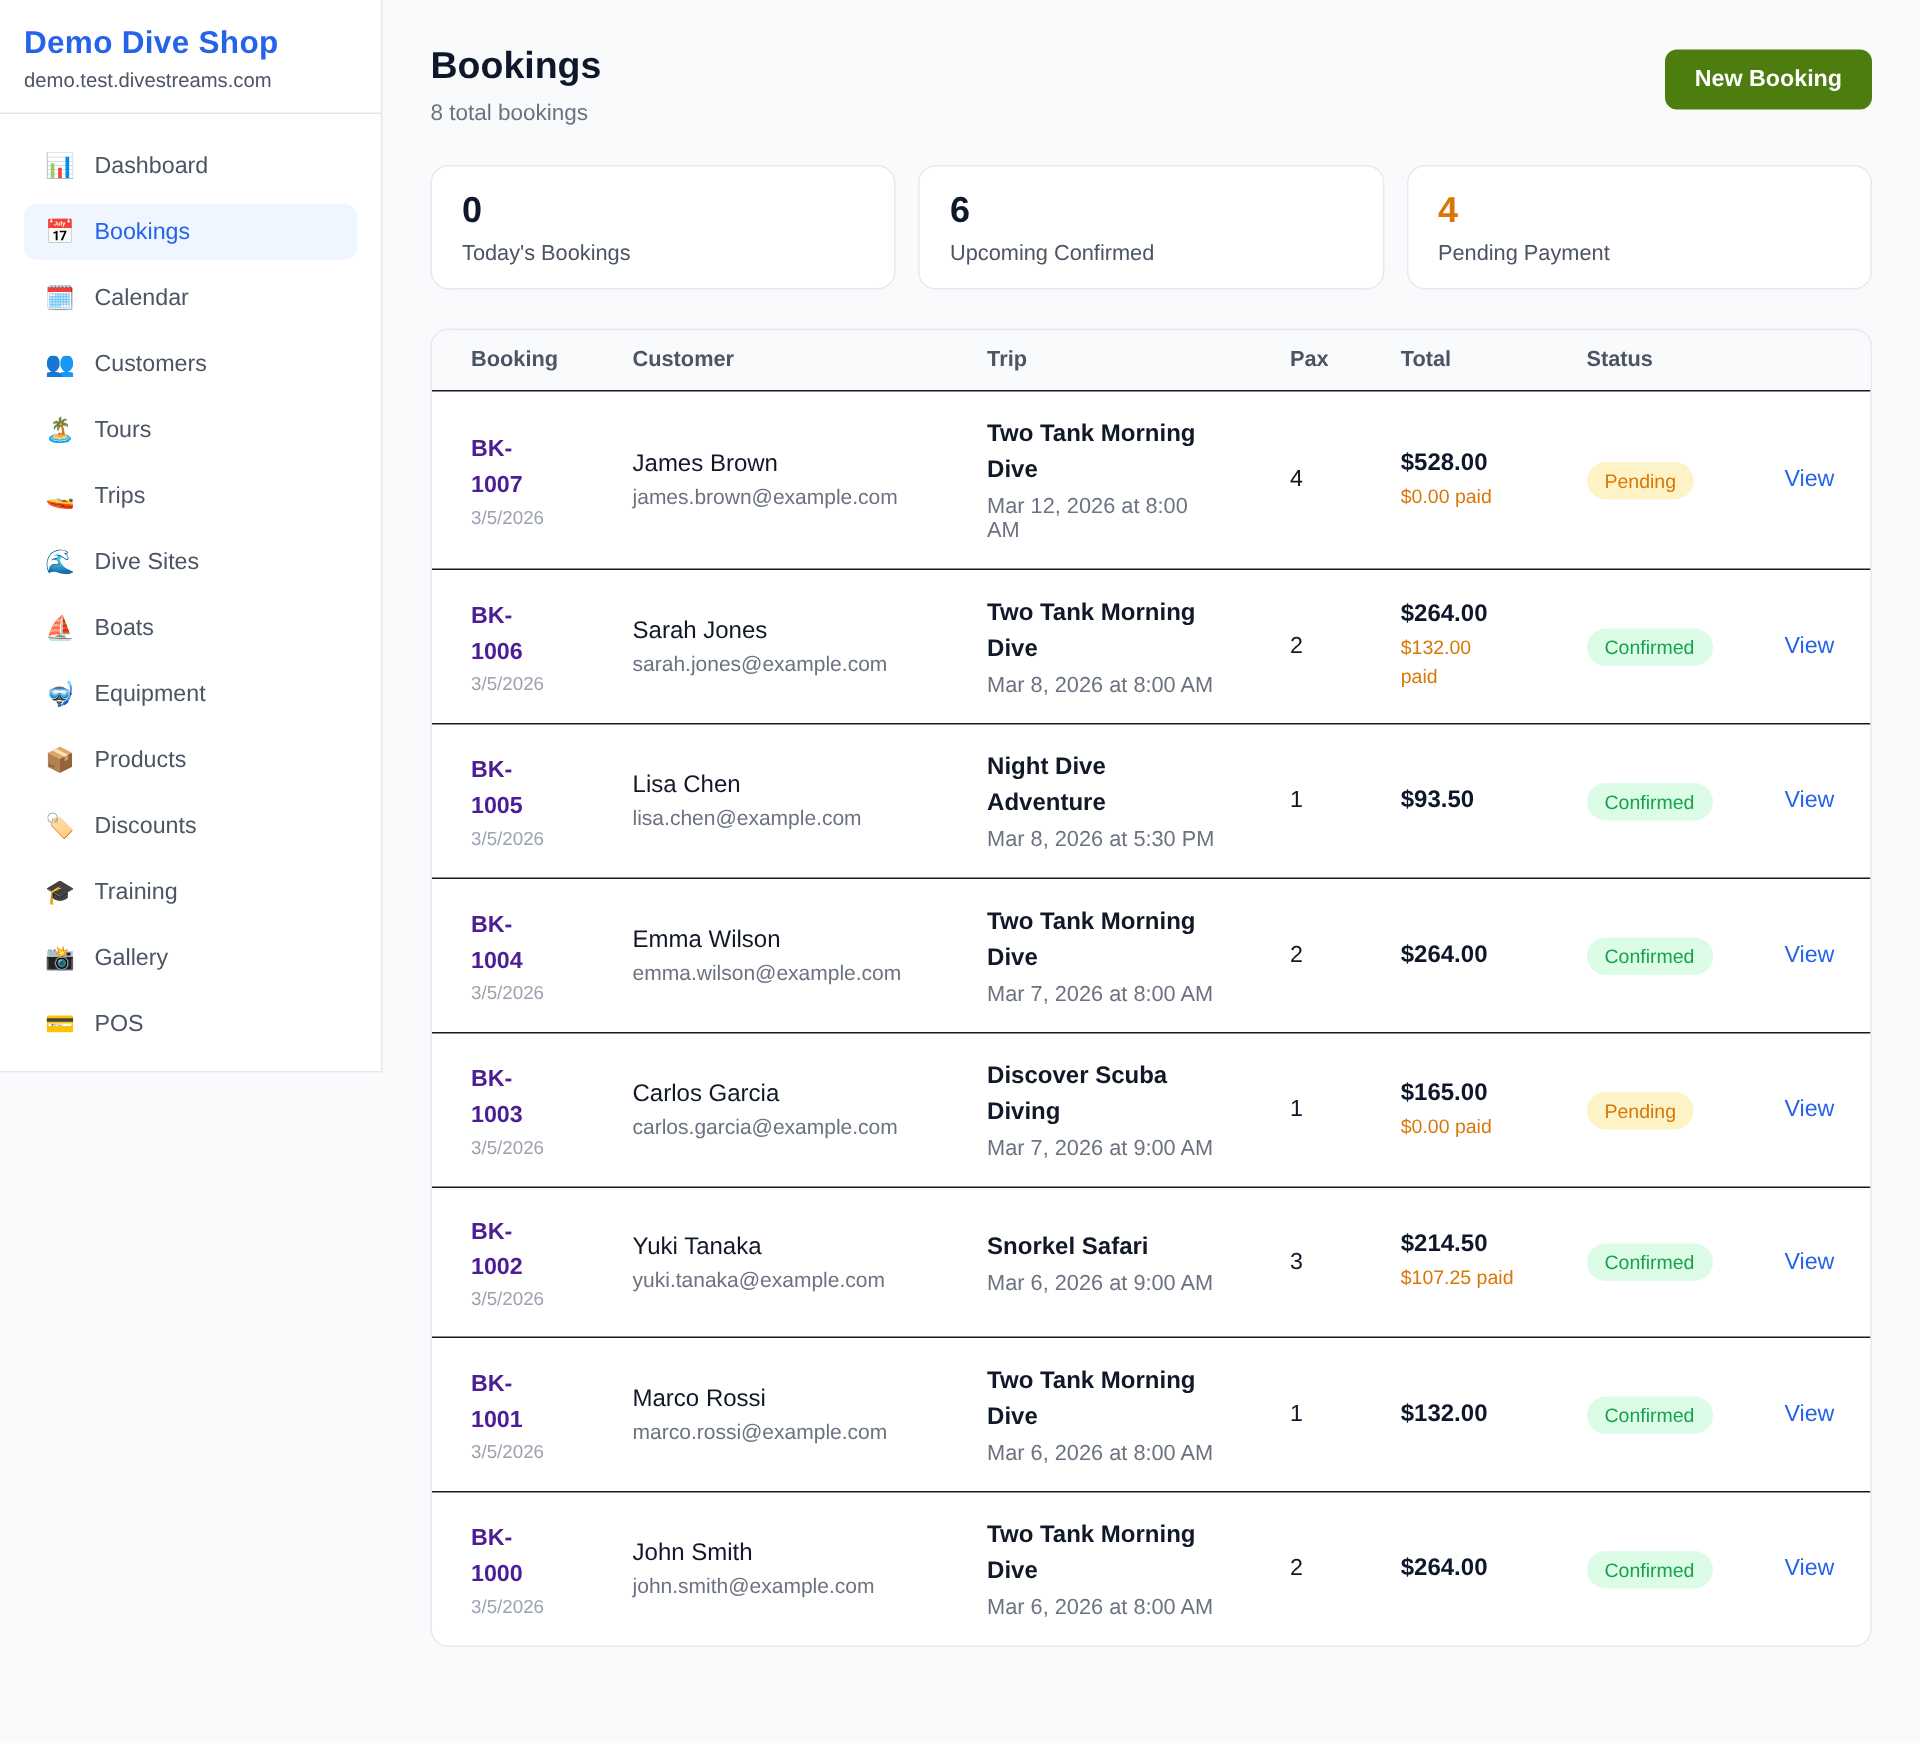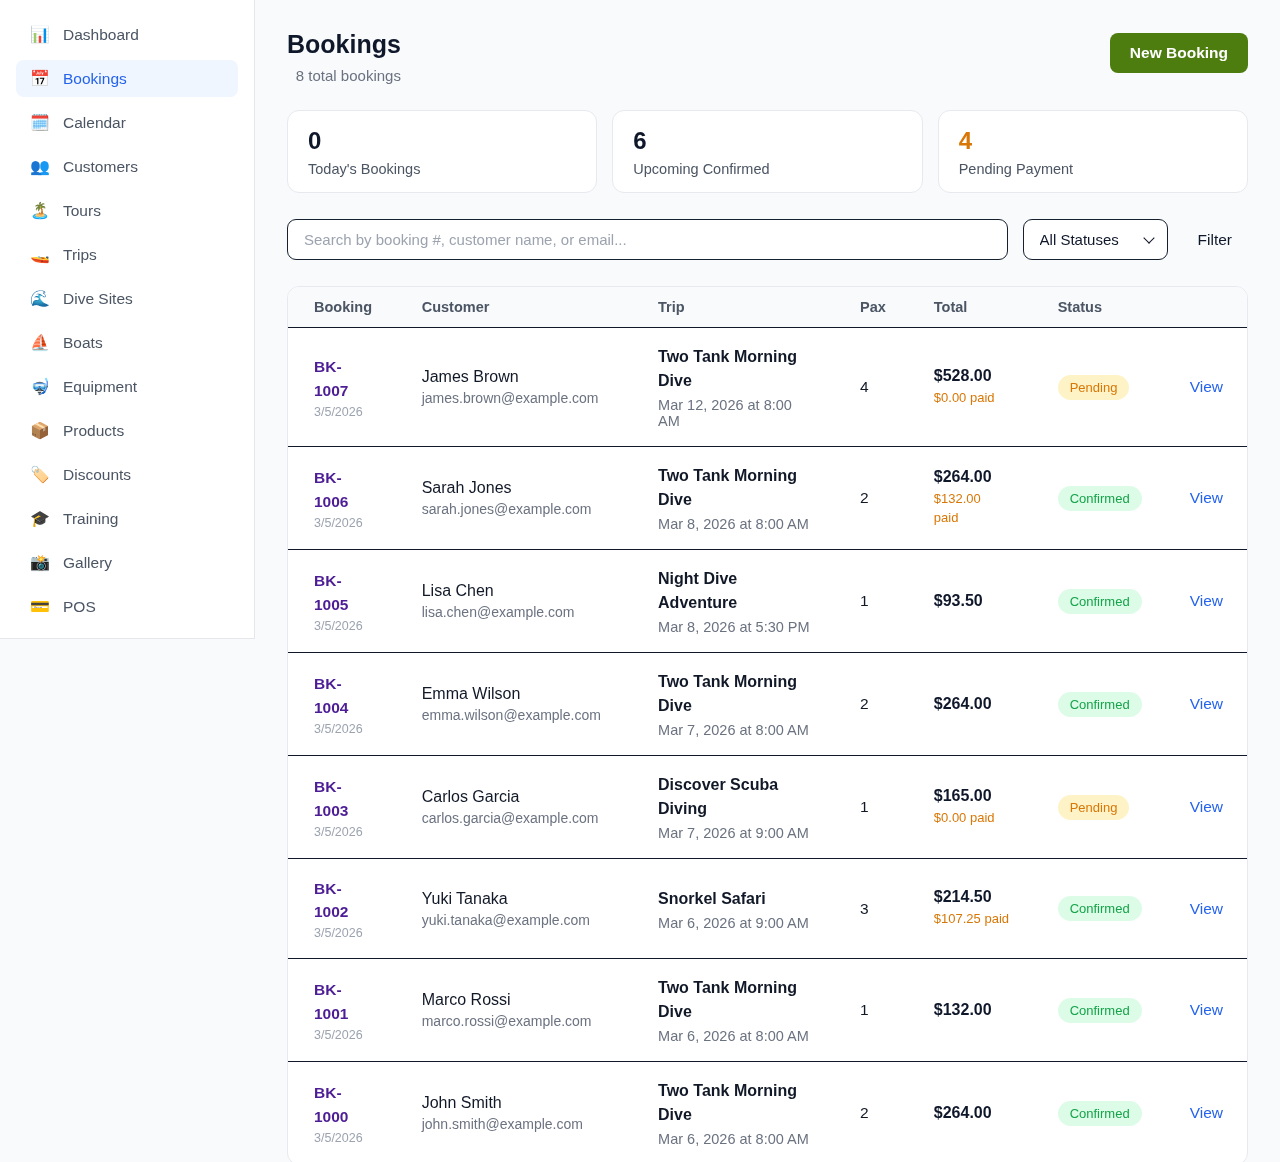--- a/index.html
+++ b/index.html
@@ -40,21 +40,21 @@
   .signout {
     display:flex; align-items:center; gap:6px; color:#6b7280; font-size:15px;
     background:none; border:none; cursor:pointer; white-space:nowrap;
     font-family:inherit; padding:0;
   }
 
   
   .main { flex:1; padding:30px 32px 0 32px; min-width:0; }
   .page-head { display:flex; align-items:flex-start; justify-content:space-between; }
   .page-title { font-size:25px; font-weight:bold; color:#0f172a; }
-  .page-sub { color:#6b7280; font-size:15px; margin-top:8px;text-align:right; }
+  .page-sub { color:#6b7280; font-size:15px; margin-top:8px; }
   .btn-primary {
     background:#4d7c0f; color:#fff; border:none; border-radius:8px;
     padding:0 20px; height:40px; font-size:15.5px; font-weight:bold;
     cursor:pointer; font-family:inherit; margin-top:3px;
   }
 
   .stats { display:flex; gap:15px; margin-top:26px; }
   .stat-card {
     flex:1; background:#fff; border:1px solid #e7e9ee; border-radius:12px;
     padding:17px 20px; height:83px;
@@ -119,20 +119,24 @@
     display:inline-block; padding:5px 12px; border-radius:999px; font-size:13px;text-align:right;
   }
   .view-link { color:#2563eb; font-size:15.5px; cursor:pointer; text-decoration:none; }
 </style>
 </head>
 <body>
 
 <div class="app">
 
   <aside class="sidebar">
+    <div class="brand">
+      <div class="brand-name">Demo Dive Shop</div>
+      <div class="brand-domain">demo.test.divestreams.com</div>
+    </div>
 
     <nav id="nav">
 
         <a class="nav-item">
           <span class="nav-icon">📊</span>
           <span class="nav-label">Dashboard</span>
         </a>
 
         <a class="nav-item active">
           <span class="nav-icon">📅</span>
@@ -223,29 +227,20 @@
           <div class="stat-value" style="color: rgb(15, 23, 42);">6</div>
           <div class="stat-label">Upcoming Confirmed</div>
         </div>
 
         <div class="stat-card">
           <div class="stat-value" style="color: rgb(217, 119, 6);">4</div>
           <div class="stat-label">Pending Payment</div>
         </div>
       </div>
 
-    <div class="filters">
-      <input class="search-input" type="text" placeholder="Search by booking #, customer name, or email..." style="">
-      <div class="select-wrap">
-        <select>
-          <option>All Statuses</option>
-        </select>
-      </div>
-      <button class="filter-btn">Filter</button>
-    </div>
 
     <div class="table-card">
       <table>
         <thead>
           <tr>
             <th class="col-booking">Booking</th>
             <th class="col-customer">Customer</th>
             <th class="col-trip">Trip</th>
             <th class="col-pax">Pax</th>
             <th class="col-total">Total</th>

